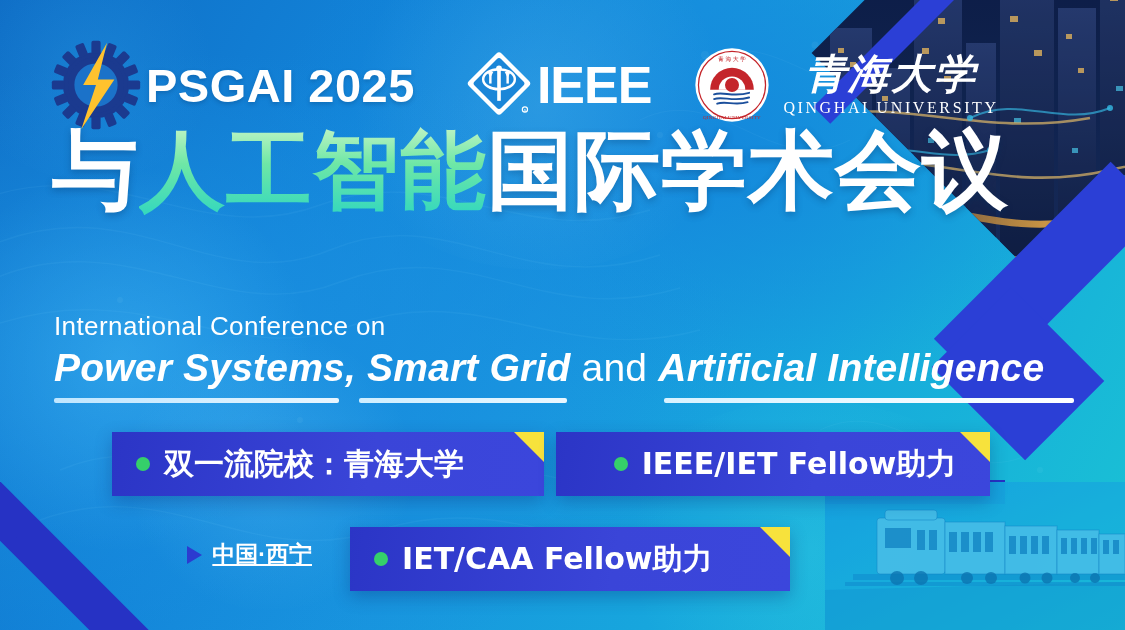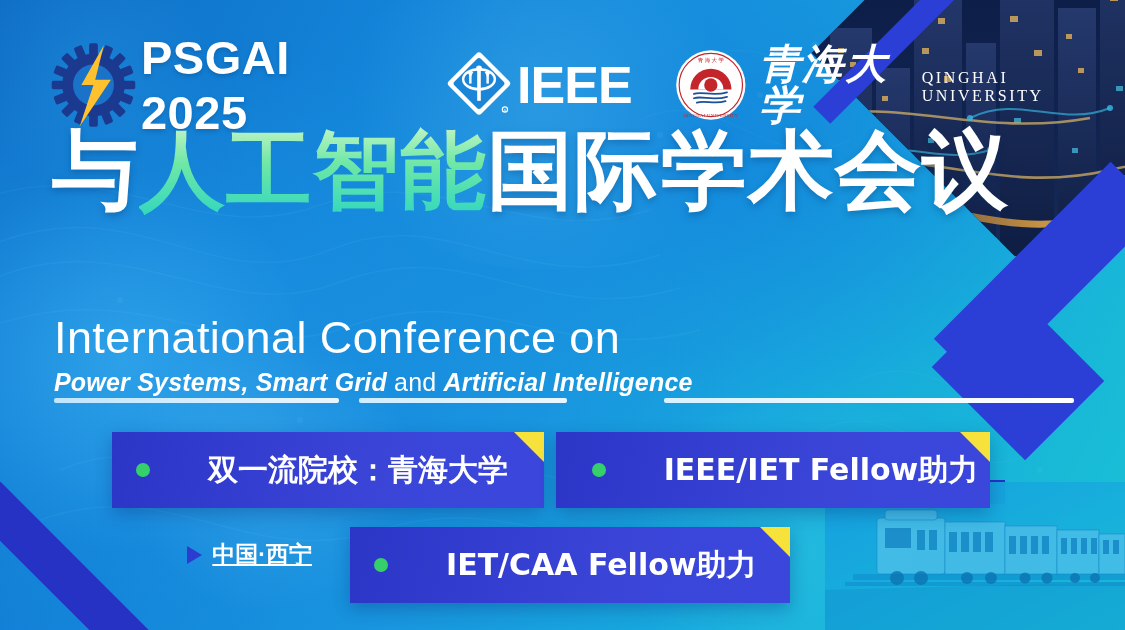--- a/index.html
+++ b/index.html
@@ -47,52 +47,52 @@
   .logorow{position:absolute;left:50px;top:38px;height:94px;display:flex;align-items:center;}
   .psgai{display:flex;align-items:center;}
   .gearmark{width:92px;height:92px;}
   .psgai-text{font-size:47px;font-weight:bold;color:#ffffff;letter-spacing:.5px;margin-left:4px;
                text-shadow:0 2px 4px rgba(4,50,100,.28);}
   .ieee{display:flex;align-items:center;margin-left:48px;}
   .ieee-mark{width:72px;height:72px;}
   .ieee-text{font-size:52px;font-weight:bold;color:#ffffff;letter-spacing:-1px;margin-left:2px;}
   .qhu{display:flex;align-items:center;margin-left:42px;}
   .qhu-seal{width:78px;height:78px;}
-  .qhu-names{margin-left:12px;display:flex;align-items:center;}
+  .qhu-names{margin-left:12px;display:flex;flex-direction:column;align-items:center;}
   .qhu-cn{font-family:"Liberation Serif","DejaVu Serif",serif;font-size:41px;font-weight:bold;
           font-style:italic;color:#fff;line-height:1;letter-spacing:2px;}
   .qhu-en{font-family:"Liberation Serif","DejaVu Serif",serif;font-size:16px;color:#fff;
           letter-spacing:2.6px;margin-top:4px;}
 
   
   .cn-title{position:absolute;left:52px;top:128px;width:1010px;}
   .cn-line{font-size:86px;font-weight:bold;line-height:.99;letter-spacing:1px;white-space:nowrap;
            font-family:"DejaVu Sans","Liberation Sans",sans-serif;}
   .cn-line + .cn-line{margin-top:9px;font-style:italic;}
   .w{color:#ffffff;text-shadow:0 3px 7px rgba(3,45,95,.30);}
   .g{background:linear-gradient(180deg,#cdf6c9 0%,#6ee7a6 44%,#2ed6c0 100%);
      -webkit-background-clip:text;background-clip:text;color:transparent;
      -webkit-text-fill-color:transparent;}
 
   
   .en{position:absolute;left:54px;top:312px;width:1030px;color:#ffffff;}
-  .en1{font-size:45px;letter-spacing:.4px;line-height:1.15;font-weight:400;}
-  .en2{font-size:25px;font-weight:bold;line-height:1.2;margin-top:3px;letter-spacing:.2px;}
+  .en1{font-size:26px;letter-spacing:.4px;line-height:1.15;font-weight:400;}
+  .en2{font-size:39px;font-weight:bold;line-height:1.2;margin-top:3px;letter-spacing:.2px;}
   .en2 .it{font-style:italic;}
   .en2 .plain{font-style:normal;font-weight:400;}
   .ul-row{position:absolute;left:54px;top:398px;width:1030px;height:6px;}
   .ul{position:absolute;height:5px;border-radius:2px;}
   .ul-a{left:0;width:285px;background:linear-gradient(90deg,#bfe6ff,#e9f6ff);}
   .ul-b{left:305px;width:208px;background:linear-gradient(90deg,#cfeeff,#eaf7ff);}
   .ul-c{left:610px;width:410px;background:linear-gradient(90deg,#d8f2ff,#ffffff);}
 
   
-  .badge{position:absolute;height:76px;background:linear-gradient(100deg,#2b35c6 0%,#3a45d8 60%,#3b46dc 100%);
+  .badge{position:absolute;height:64px;background:linear-gradient(100deg,#2b35c6 0%,#3a45d8 60%,#3b46dc 100%);
          display:flex;align-items:center;overflow:hidden;
-         box-shadow:0 6px 16px rgba(10,35,110,.30);gap:44px;}
+         box-shadow:0 6px 16px rgba(10,35,110,.30);}
   .badge .corner{position:absolute;right:0;top:0;width:0;height:0;
          border-top:30px solid #f7e23c;border-left:30px solid transparent;}
   .dot{width:14px;height:14px;border-radius:50%;background:#35d06a;margin-left:24px;flex:0 0 auto;}
   .btxt{color:#ffffff;font-size:30px;font-weight:bold;margin-left:14px;white-space:nowrap;
         font-family:"DejaVu Sans","Liberation Sans",sans-serif;}
   .bd1{left:112px;top:432px;width:432px;}
   .bd2{left:556px;top:432px;width:434px;justify-content:center;}
   .bd3{left:350px;top:527px;width:440px;}
 
   

